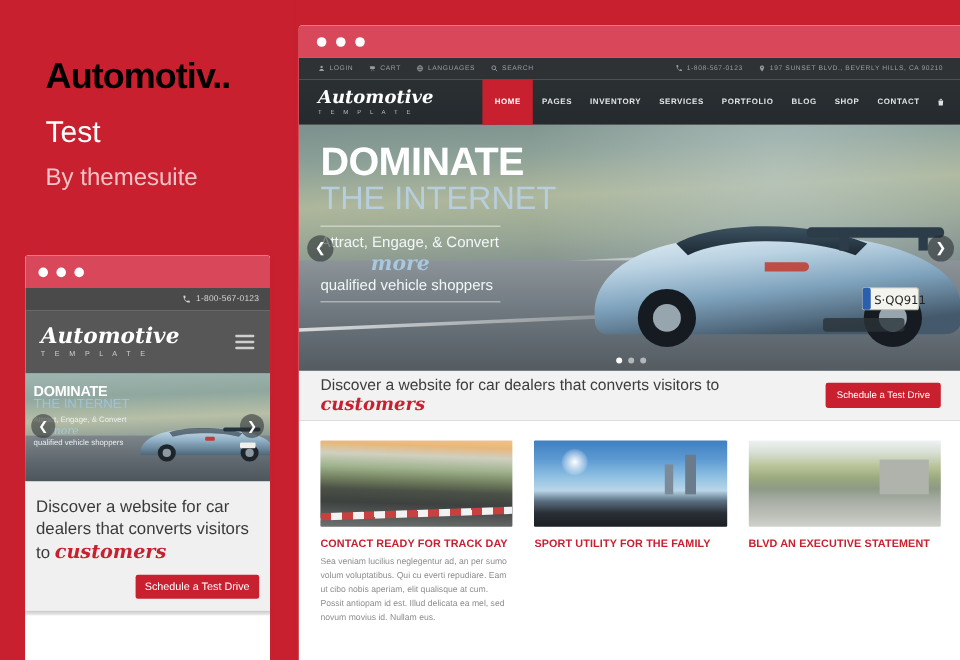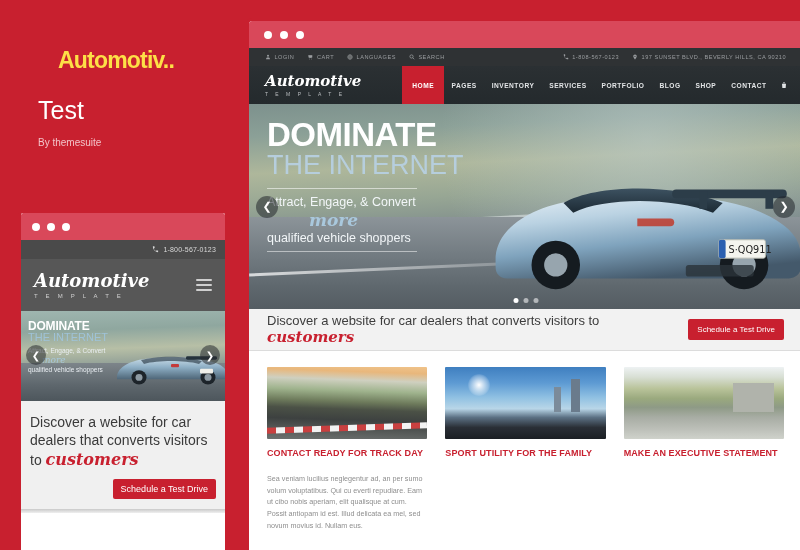--- a/index.html
+++ b/index.html
@@ -8,31 +8,30 @@
     overflow: hidden;
     font-family: "Liberation Sans", sans-serif;
     background: #c8202f;
   }
   #stage { position: relative; width: 800px; height: 550px; background: #c8202f; }
 
   
   .promo { position: absolute; left: 0; top: 0; width: 246px; height: 550px; background: #c8202f; }
   .promo-title {
     position: absolute; left: 38px; top: 47px;
-    font-size: 23px; font-weight: bold; color: #fde047; letter-spacing: -0.8px;
+    font-size: 30px; font-weight: bold; color: #000000; letter-spacing: -0.8px;
     white-space: nowrap;
-    margin-left: 20px;
   }
   .promo-sub {
     position: absolute; left: 38px; top: 96px;
     font-size: 25px; color: #ffffff; font-weight: 300; letter-spacing: 0px;
   }
   .promo-author {
     position: absolute; left: 38px; top: 137px;
-    font-size: 10px; color: #f3c3c8;
+    font-size: 20px; color: #f3c3c8;
   }
 
   
   .mobile {
     position: absolute; left: 18px; top: 210px; width: 210px; height: 345px;
     background: #ffffff; border-radius: 5px 5px 0 0;
     border: 3px solid #c8202f;
     overflow: hidden;
   }
   .mobile-bar {
@@ -191,21 +190,21 @@
   .co-btn { background: #c8202f; color: #fff; font-size: 8px; padding: 6px 9px; border-radius: 2px; white-space: nowrap; }
 
   
   .b-cards { display: flex; gap: 18px; padding: 16px 18px 0 18px; background: #ffffff; }
   .card { width: 165px; }
   .card-img { width: 100%; height: 72px; border-radius: 1px; overflow: hidden; position: relative; }
   .card-title {
     margin-top: 9px; font-size: 9px; font-weight: bold; color: #c8202f;
     letter-spacing: 0.1px;
   }
-  .card-body { margin-top: 15px; font-size: 7.2px; line-height: 1.62; color: #8e8e8e; }
+  .card-body { margin-top: 4px; font-size: 7.2px; line-height: 1.62; color: #8e8e8e; }
 
   
   .ph1 { background:
       linear-gradient(182deg,#f0c38a 0%,#e8b77c 9%,#cfd0c0 20%,#9fb38d 34%,#6e7b5c 48%,#4b5146 58%,#3d4140 72%,#565a58 86%,#6d7170 100%); }
   .ph1 .strip { position:absolute; left:0; bottom:10%; width:100%; height:9%;
       background: repeating-linear-gradient(90deg,#c94040 0 9px,#f2f2f2 9px 18px); transform: rotate(-2deg); }
   .ph2 { background:
       linear-gradient(180deg,#3f7fc0 0%,#5d9ad3 22%,#8fc0e2 42%,#b9d6e8 58%,#5c7184 70%,#2a2f36 84%,#1b1f24 100%); }
   .ph2 .sun { position:absolute; left:14%; top:10%; width:22px; height:22px; border-radius:50%;
       background: radial-gradient(circle,#ffffff 0%,rgba(255,255,255,0.25) 60%,rgba(255,255,255,0) 75%); }
@@ -468,20 +467,20 @@
             <div class="bldg"></div>
             <div class="bldg2"></div>
         </div>
         <div class="card-title">SPORT UTILITY FOR THE FAMILY</div>
       </div>
 
       <div class="card">
         <div class="card-img ph3">
             <div class="wall"></div>
           </div>
-        <div class="card-title">MAKE AN EXECUTIVE STATEMENT</div>
+        <div class="card-title">BLVD AN EXECUTIVE STATEMENT</div>
       </div>
 
     </div>
     <div class="b-fade"></div>
   </div>
 
 </div>
 
 </body></html>

